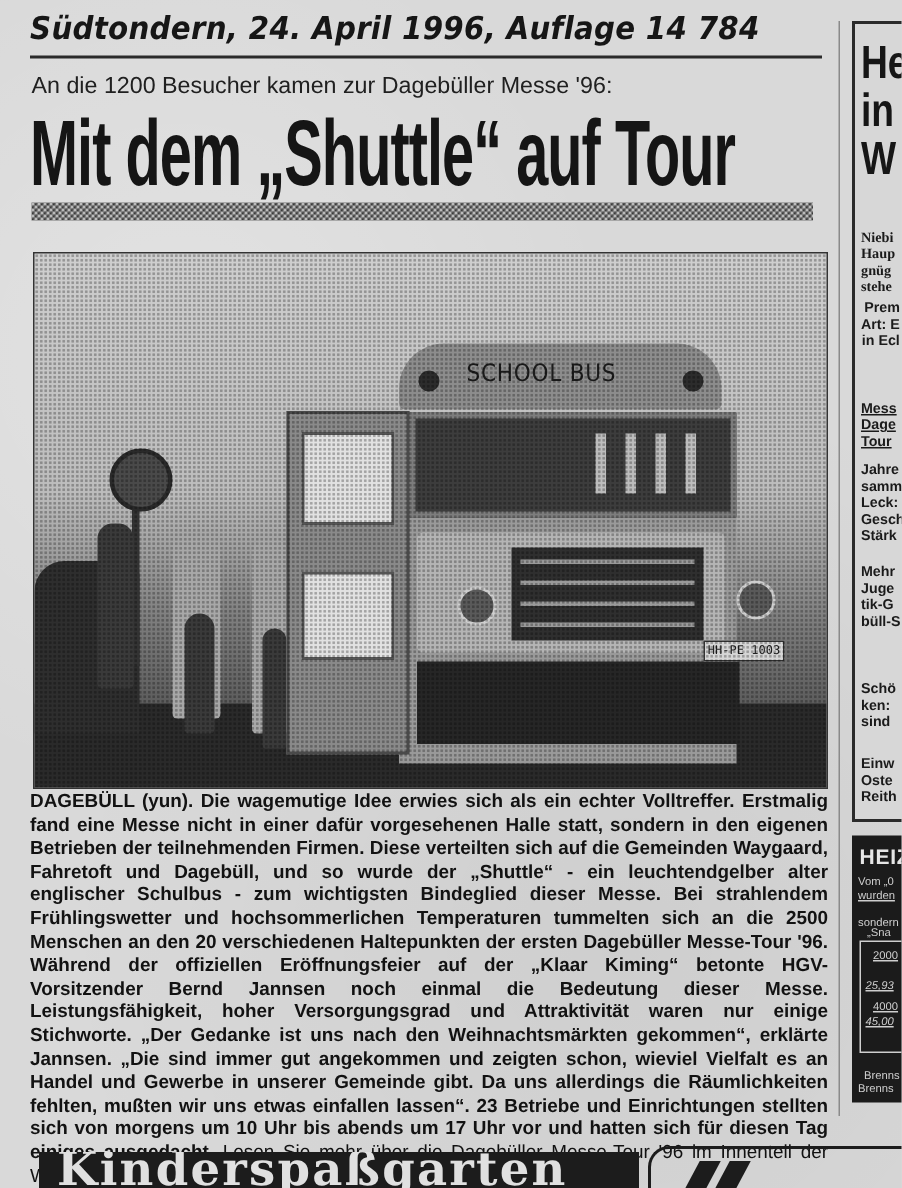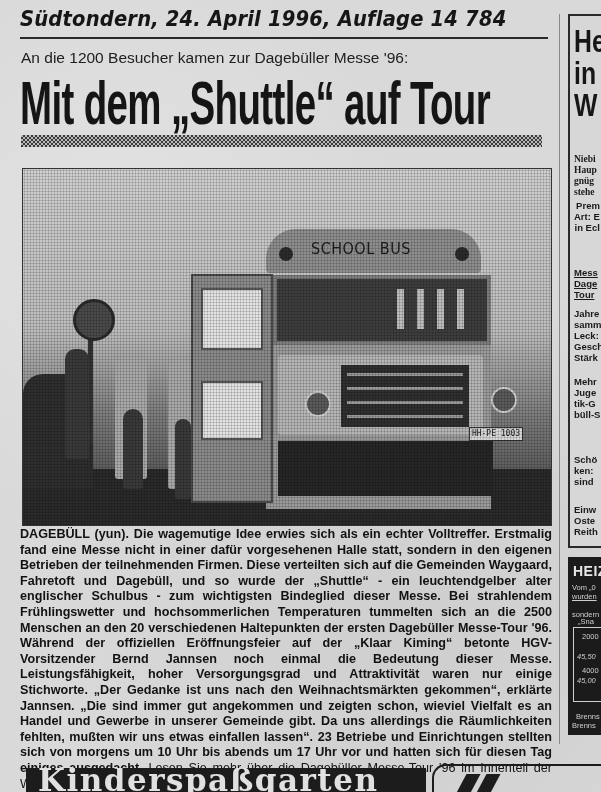--- a/index.html
+++ b/index.html
@@ -73,21 +73,21 @@
     color:#121212; text-align:justify; font-weight:bold;
   }
   .body-text .tail { font-weight:normal; }
   .right-col { position:absolute; left:568px; top:14px; width:40px; height:530px; border:2px solid #2a2a2a; border-right:none; overflow:hidden; background:#d7d7d7; }
   .right-col .big { position:absolute; left:4px; top:10px; font-weight:bold; font-size:31px; line-height:32px; color:#161616; font-family:"Liberation Sans", sans-serif; transform:scaleX(0.8); transform-origin:left top; }
   .right-col .item { position:absolute; left:4px; font-size:9.5px; line-height:11px; font-weight:bold; color:#1a1a1a; white-space:nowrap; }
   .heiz-box { position:absolute; left:568px; top:557px; width:40px; height:178px; background:#1b1b1b; color:#ddd; overflow:hidden; }
   .heiz-box .title { position:absolute; left:5px; top:6px; font-weight:bold; font-size:14px; color:#e6e6e6; letter-spacing:0.5px; }
   .heiz-box .line { position:absolute; left:4px; font-size:7.5px; line-height:9px; color:#cfcfcf; white-space:nowrap; }
   .heiz-box .inner { position:absolute; left:5px; top:70px; width:40px; height:73px; border:1px solid #cfcfcf; }
-  .heiz-box .inner .line { left:3px; }
+  .heiz-box .inner .line { left:3px;text-decoration:underline; }
   .col-rule { position:absolute; left:559px; top:14px; width:1px; height:730px; background:#8a8a8a; }
   .ad-bar { position:absolute; left:26px; top:768px; width:400px; height:30px; background:#1c1c1c; overflow:hidden; }
   .ad-bar .txt { position:absolute; left:12px; top:-6px; font-family:"DejaVu Serif", serif; font-weight:bold; font-size:31px; color:#e0e0e0; letter-spacing:1.5px; white-space:nowrap; }
   .ad-logo { position:absolute; left:432px; top:764px; width:180px; height:40px; border:2px solid #1c1c1c; border-right:none; border-radius:14px 0 0 0; border-bottom:none; }
   .ad-logo .slash { position:absolute; top:8px; width:14px; height:32px; background:#1c1c1c; transform:skewX(-28deg); }
 </style>
 </head>
 <body>
 
 <div>
@@ -178,21 +178,21 @@
 
   <div class="heiz-box">
     <div class="title">HEIZ</div>
     <div class="line" style="top:26px;">Vom „0</div>
     <div class="line" style="top:35px;text-decoration:underline;">wurden</div>
     <div class="line" style="top:44px;left:10px;margin-top:16px;">„Sna</div>
     <div class="line" style="top:53px;">sondern</div>
     <div class="inner">
       <div class="line" style="top:4px;left:8px;">2000</div>
       <div class="line" style="top:14px;padding-left:41px;">ohne l</div>
-      <div class="line" style="top:24px;font-style:italic;">45,50</div>
+      <div class="line" style="top:24px;font-style:italic;">25,93</div>
       <div class="line" style="top:38px;left:8px;">4000</div>
       <div class="line" style="top:48px;font-style:italic;">45,00</div>
     </div>
     <div class="line" style="top:155px;left:8px;">Brenns</div>
     <div class="line" style="top:164px;">Brenns</div>
   </div>
 
   <div class="ad-bar">
     <div class="txt">Kinderspaßgarten</div>
   </div>

